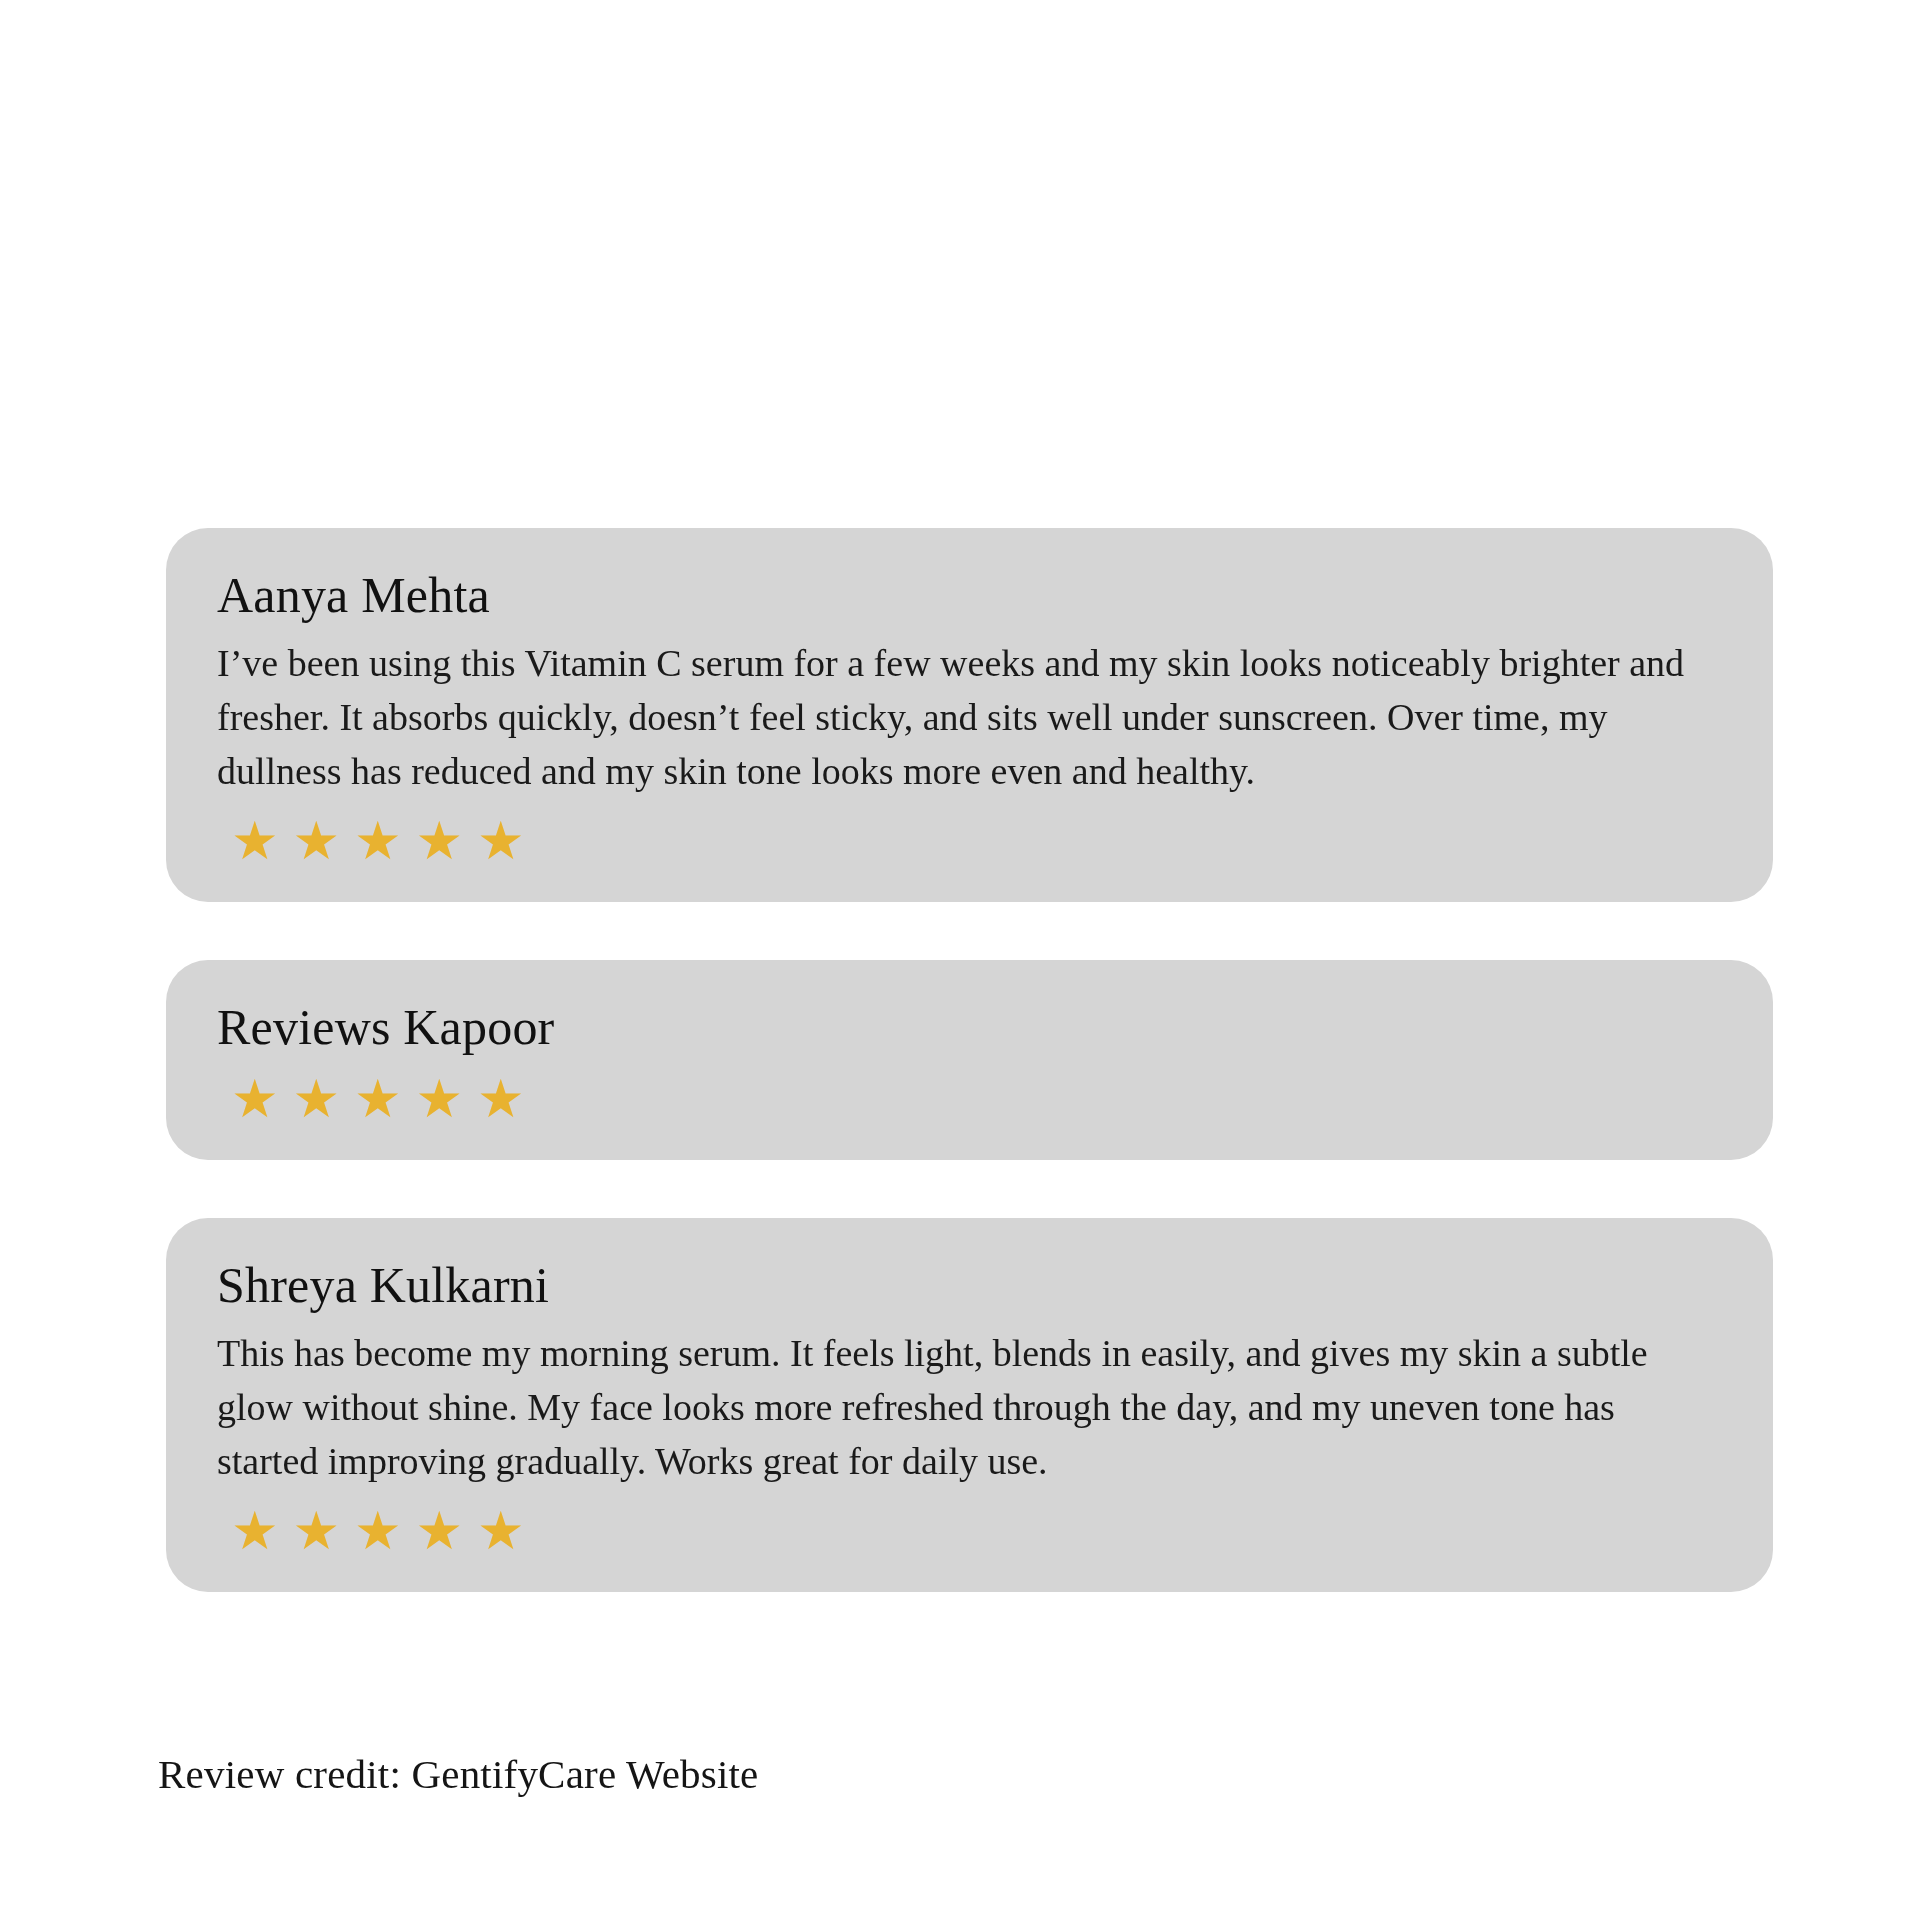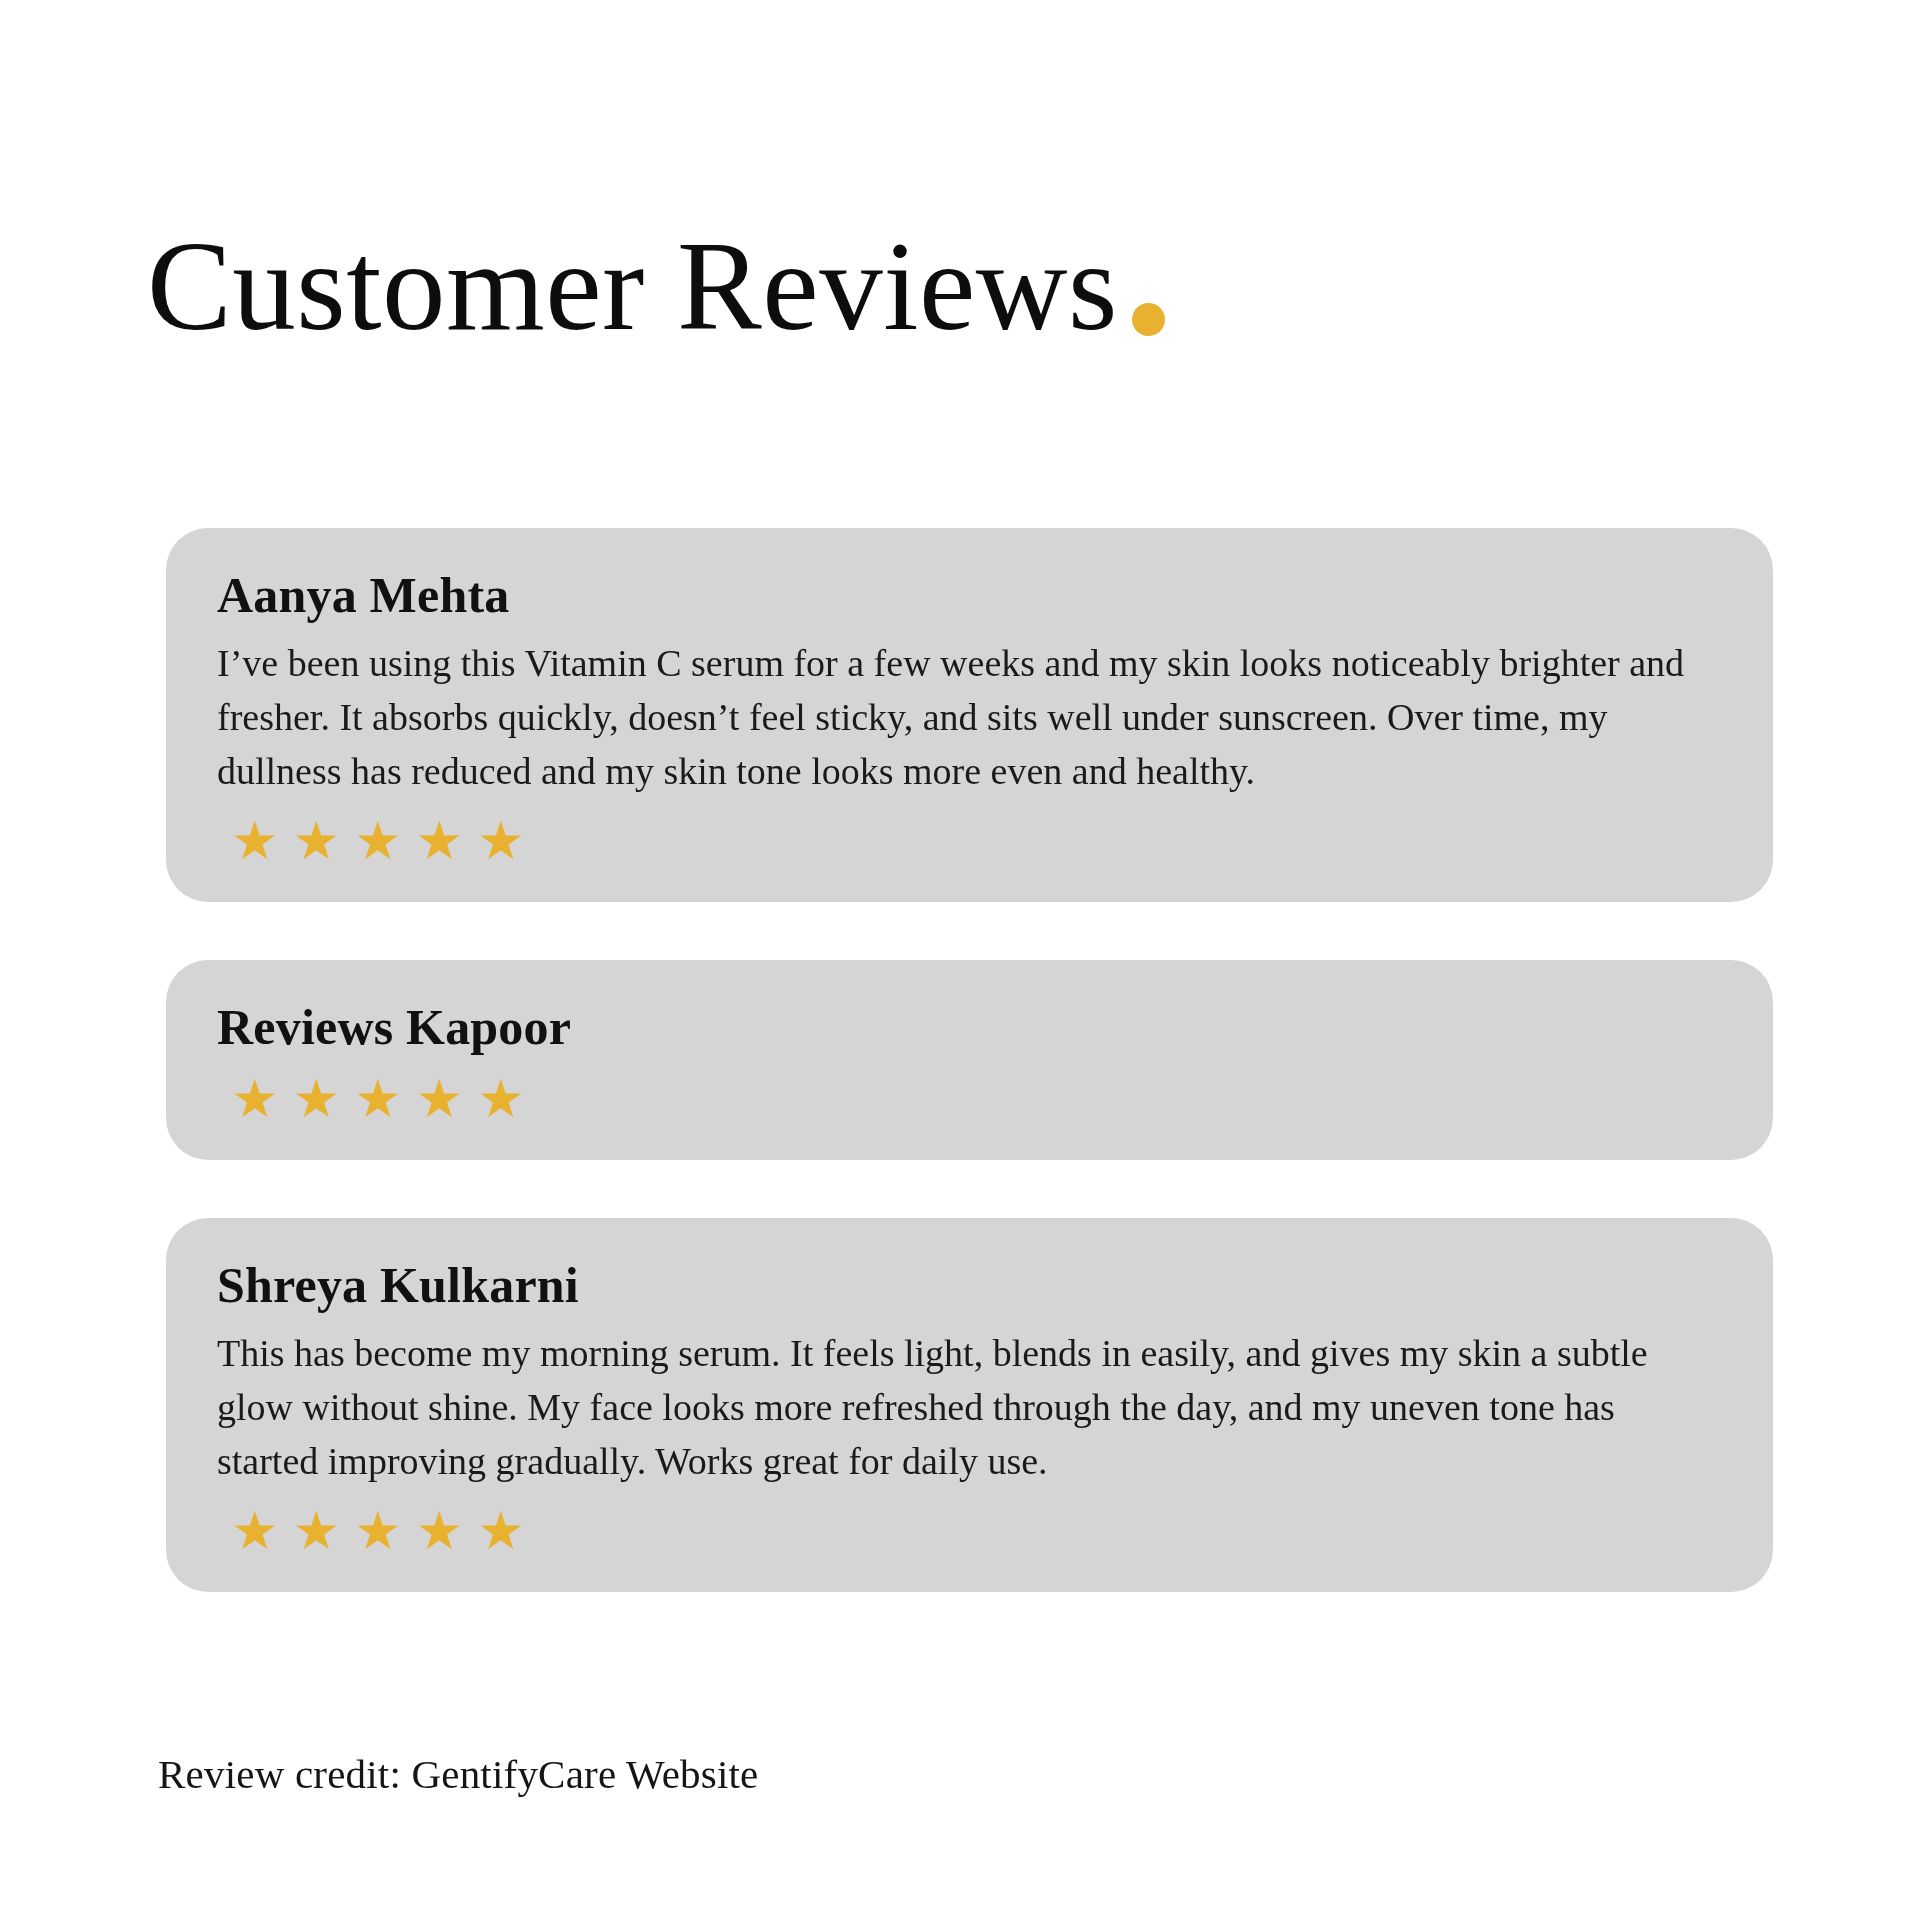--- a/index.html
+++ b/index.html
@@ -62,21 +62,21 @@
     padding: 38px 51px 34px 51px;
     box-sizing: border-box;
     margin-bottom: 58px;
   }
   .card:last-child {
     margin-bottom: 0;
     margin-top: 25px;
   }
   .card-name {
     font-family: "Liberation Serif", serif;
-    font-weight: 700;
+    font-weight: 400;
     font-size: 50px;
     line-height: 1.18;
     color: #111111;
     margin: 0 0 12px 0;
     letter-spacing: 0.2px;
   }
   .card-text {
     font-family: "Liberation Serif", serif;
     font-size: 38px;
     line-height: 1.42;
@@ -107,24 +107,20 @@
     font-size: 41px;
     color: #151515;
     letter-spacing: 0.2px;
   }
 </style>
 </head>
 <body>
 
 <div class="page">
 
-  <div class="title-wrap">
-    <div class="title">Customer Reviews</div>
-    <div class="title-dot"></div>
-  </div>
 
   <div class="cards">
 
     <div class="card">
       <div class="card-name">Aanya Mehta</div>
       <div class="card-text">I’ve been using this Vitamin C serum for a few weeks and my skin looks noticeably brighter and fresher. It absorbs quickly, doesn’t feel sticky, and sits well under sunscreen. Over time, my dullness has reduced and my skin tone looks more even and healthy.</div>
       <div class="stars">
         <span class="star">★</span>
         <span class="star">★</span>
         <span class="star">★</span>

